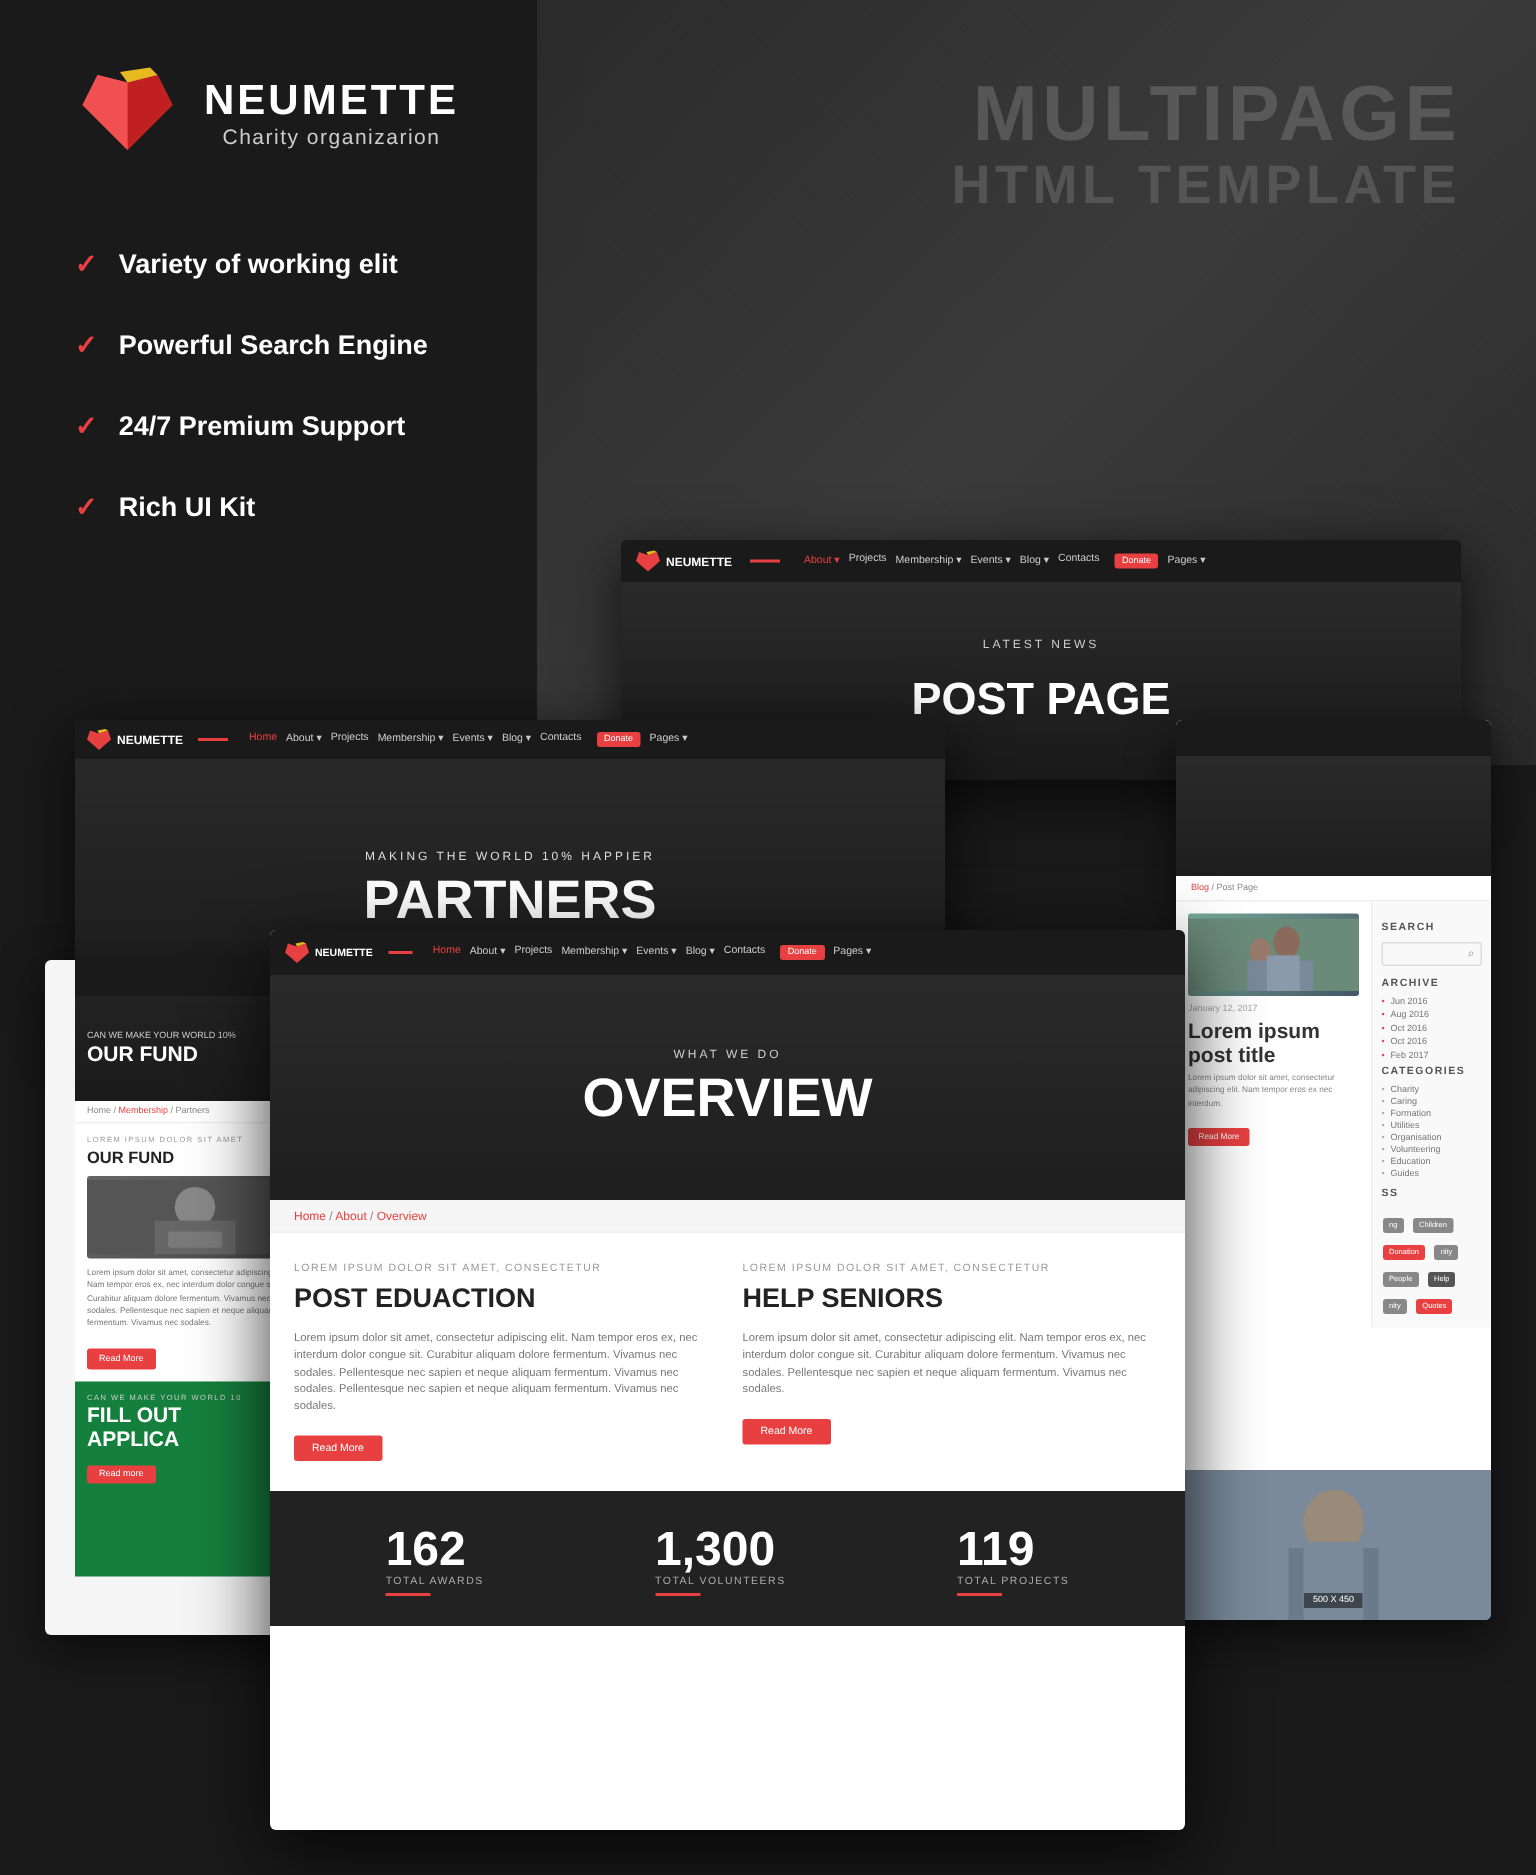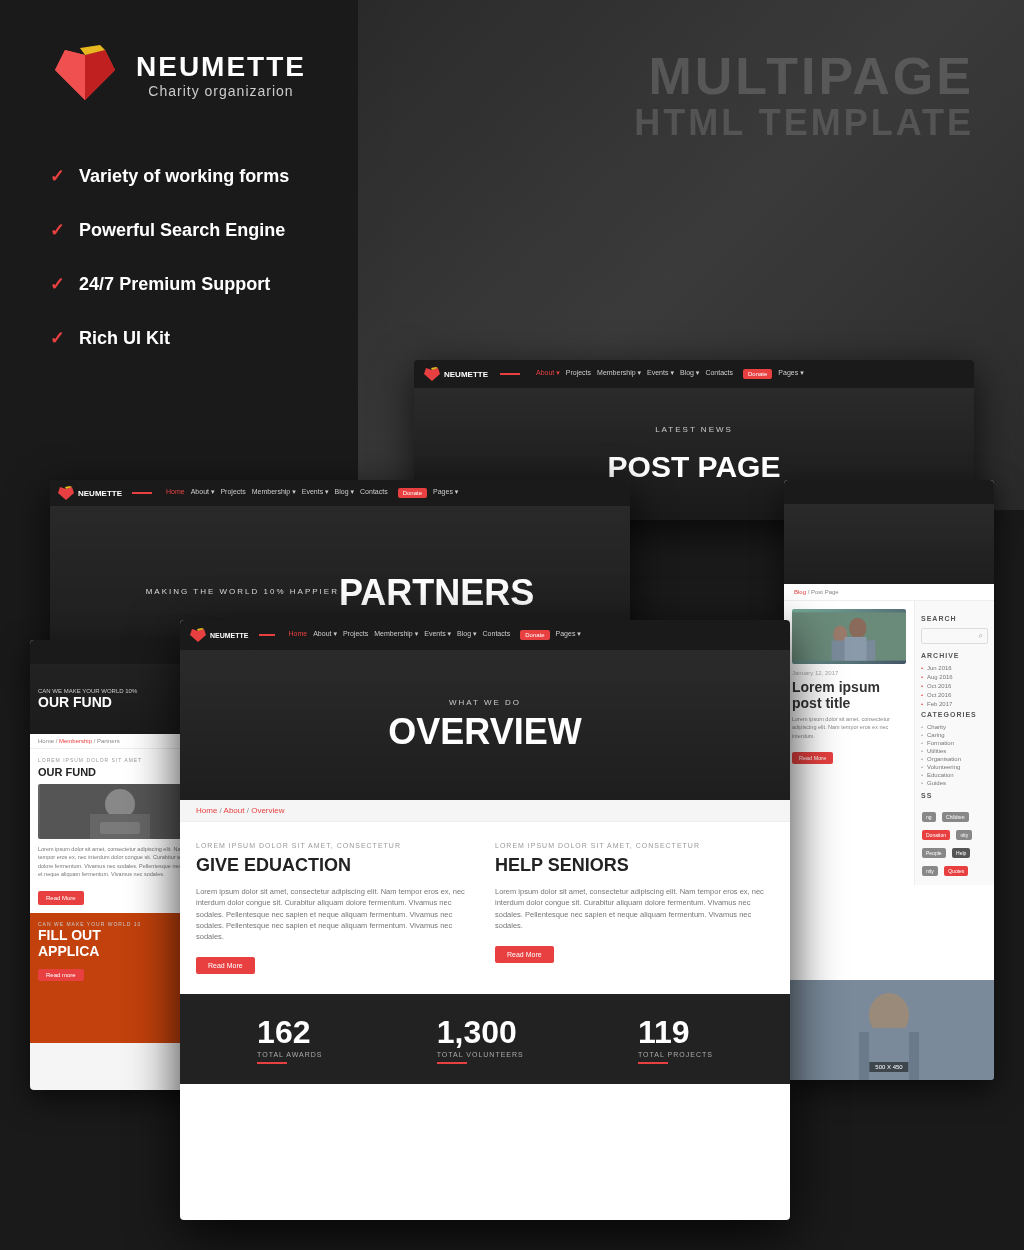--- a/index.html
+++ b/index.html
@@ -177,21 +177,21 @@
       background: #1a1a1a;
       display: flex;
       align-items: center;
       padding: 0 8px;
       gap: 6px;
     }
     .partners-hero {
       height: 174px;
       background: linear-gradient(rgba(0,0,0,0.4), rgba(0,0,0,0.6)), #444;
       display: flex;
-      flex-direction: row;
+      flex-direction: column;
       align-items: center;
       justify-content: center;
     }
     .partners-hero .subtitle {
       color: #ddd;
       font-size: 8px;
       letter-spacing: 2px;
       text-transform: uppercase;
       margin-bottom: 4px;
     }
@@ -315,20 +315,21 @@
     .screenshot-fund {
       position: absolute;
       top: 280px; left: 30px;
       width: 180px;
       height: 450px;
       background: #f5f5f5;
       border-radius: 4px;
       overflow: hidden;
       box-shadow: 0 10px 30px rgba(0,0,0,0.6);
       z-index: 3;
+      padding-left: 20px;
     }
     .fund-nav {
       height: 24px;
       background: #1a1a1a;
     }
     .fund-hero {
       height: 70px;
       background: linear-gradient(rgba(0,0,0,0.5), rgba(0,0,0,0.6)), #444;
       display: flex;
       flex-direction: column;
@@ -360,21 +361,21 @@
     .fund-text { font-size: 5.5px; color: #777; line-height: 1.5; margin-bottom: 8px; }
     .fund-read-btn {
       background: #e84040;
       color: #fff;
       font-size: 6px;
       padding: 4px 8px;
       border-radius: 2px;
       display: inline-block;
     }
     .fund-dark {
-      background: #c2410c;
+      background: #15803d;
       padding: 8px;
       height: 130px;
     }
     .fund-dark .can-we { color: #ccc; font-size: 5px; text-transform: uppercase; letter-spacing: 1px; }
     .fund-dark .fill-title { color: #fff; font-size: 13px; font-weight: 900; text-transform: uppercase; }
     .fund-dark .read-btn2 {
       background: #e84040;
       color: #fff;
       font-size: 6px;
       padding: 3px 8px;
@@ -512,21 +513,21 @@
   </div>
 
   <div class="multipage-label">
     <div class="line1">MULTIPAGE</div>
     <div class="line2">HTML TEMPLATE</div>
   </div>
 
   <div class="feature-list">
     <div class="feature-item">
       <span class="check-icon">✓</span>
-      <span class="feature-text">Variety of working forms</span>
+      <span class="feature-text">Variety of working elit</span>
     </div>
     <div class="feature-item">
       <span class="check-icon">✓</span>
       <span class="feature-text">Powerful Search Engine</span>
     </div>
     <div class="feature-item">
       <span class="check-icon">✓</span>
       <span class="feature-text">24/7 Premium Support</span>
     </div>
     <div class="feature-item">
@@ -649,21 +650,21 @@
     <div class="overview-hero">
       <div class="what-we-do">WHAT WE DO</div>
       <div class="overview-title">OVERVIEW</div>
     </div>
     <div class="breadcrumb-bar">
       <span>Home</span> / <span>About</span> / <span style="color:#e84040">Overview</span>
     </div>
     <div class="content-section">
       <div class="content-col">
         <div class="lorem-label">LOREM IPSUM DOLOR SIT AMET, CONSECTETUR</div>
-        <h2>GIVE EDUACTION</h2>
+        <h2>POST EDUACTION</h2>
         <p>Lorem ipsum dolor sit amet, consectetur adipiscing elit. Nam tempor eros ex, nec interdum dolor congue sit. Curabitur aliquam dolore fermentum. Vivamus nec sodales. Pellentesque nec sapien et neque aliquam fermentum. Vivamus nec sodales. Pellentesque nec sapien et neque aliquam fermentum. Vivamus nec sodales.</p>
         <div class="read-more-btn">Read More</div>
       </div>
       <div class="content-col">
         <div class="lorem-label">LOREM IPSUM DOLOR SIT AMET, CONSECTETUR</div>
         <h2>HELP SENIORS</h2>
         <p>Lorem ipsum dolor sit amet, consectetur adipiscing elit. Nam tempor eros ex, nec interdum dolor congue sit. Curabitur aliquam dolore fermentum. Vivamus nec sodales. Pellentesque nec sapien et neque aliquam fermentum. Vivamus nec sodales.</p>
         <div class="read-more-btn">Read More</div>
       </div>
     </div>

